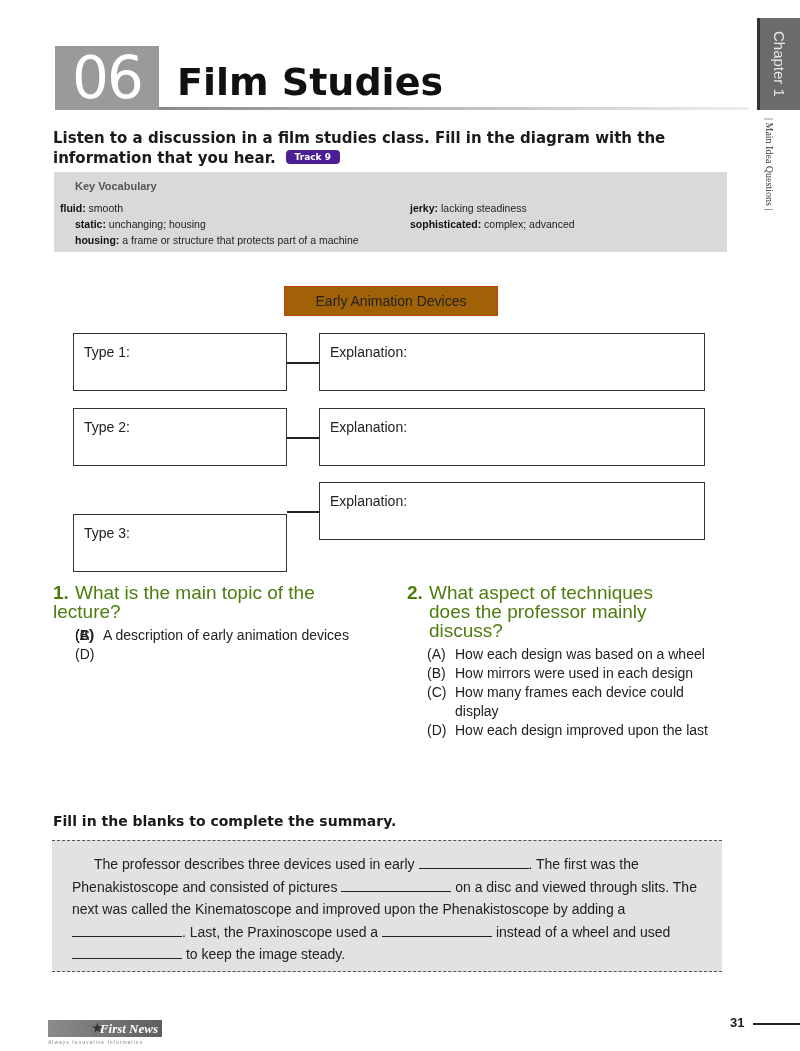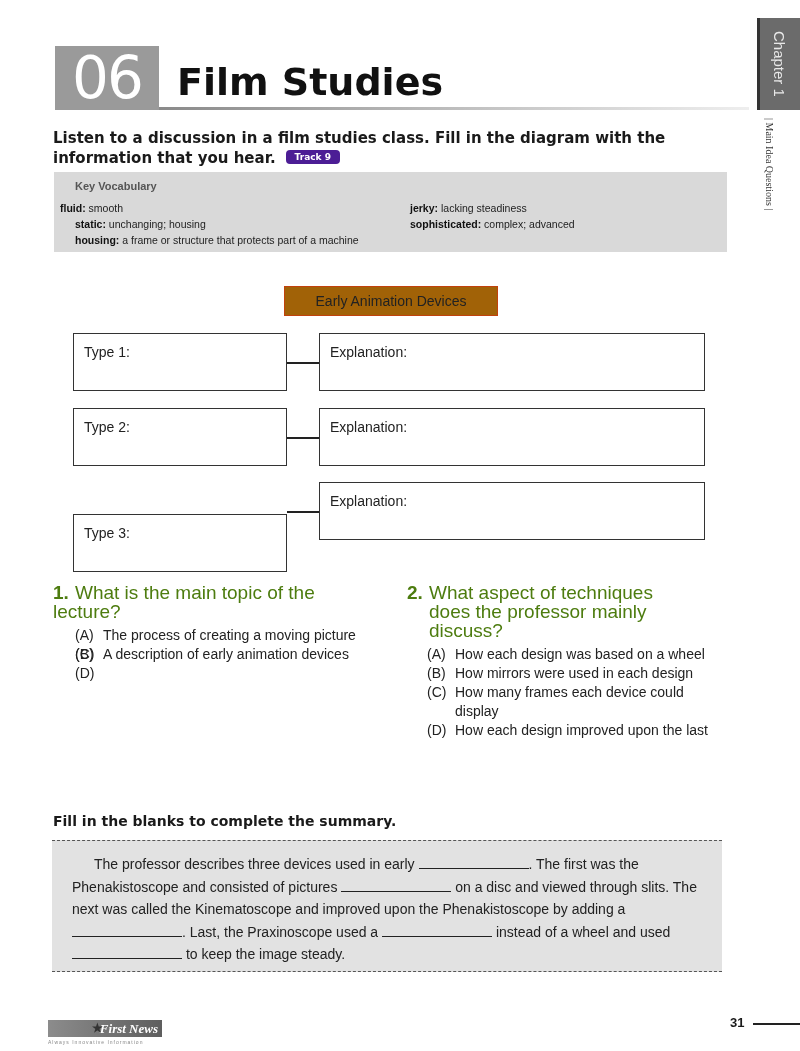--- a/index.html
+++ b/index.html
@@ -148,21 +148,21 @@
 <div class="abs connector" style="left:287px; top:437px; width:32px;"></div>
 <div class="abs box" style="left:319px; top:408px; width:386px; height:58px;"><span>Explanation:</span></div>
 
 <div class="abs box" style="left:73px; top:482px; width:214px; height:58px;margin-top:32px;"><span>Type 3:</span></div>
 <div class="abs connector" style="left:287px; top:511px; width:32px;"></div>
 <div class="abs box" style="left:319px; top:482px; width:386px; height:58px;"><span>Explanation:</span></div>
 
 <div class="abs" style="left:53px; top:583px; width:320px;">
   <div class="q-stem"><span class="q-num">1.</span><span>What is the main topic of the lecture?</span></div>
   <div style="margin-left:22px; margin-top:5px;">
-    <div class="option"><span class="letter">(A)</span><span>The process of creating a moving picture</span></div>
+    <div class="option"><span class="letter">(A)</span></div>
     <div class="option"><span class="letter">(B)</span></div>
     <div class="option"><span class="letter">(C)</span><span>A description of early animation devices</span></div>
     <div class="option" style="width:200px;"><span class="letter">(D)</span></div>
   </div>
 </div>
 
 <div class="abs" style="left:407px; top:583px; width:312px;">
   <div class="q-stem" style="padding-left:22px; text-indent:-22px; width:260px;"><span class="q-num" style="text-indent:0;">2.</span><span>What aspect of techniques does the professor mainly discuss?</span></div>
   <div style="margin-left:20px; margin-top:5px;">
     <div class="option" style="width:262px;"><span class="letter">(A)</span><span>How each design was based on a wheel</span></div>

